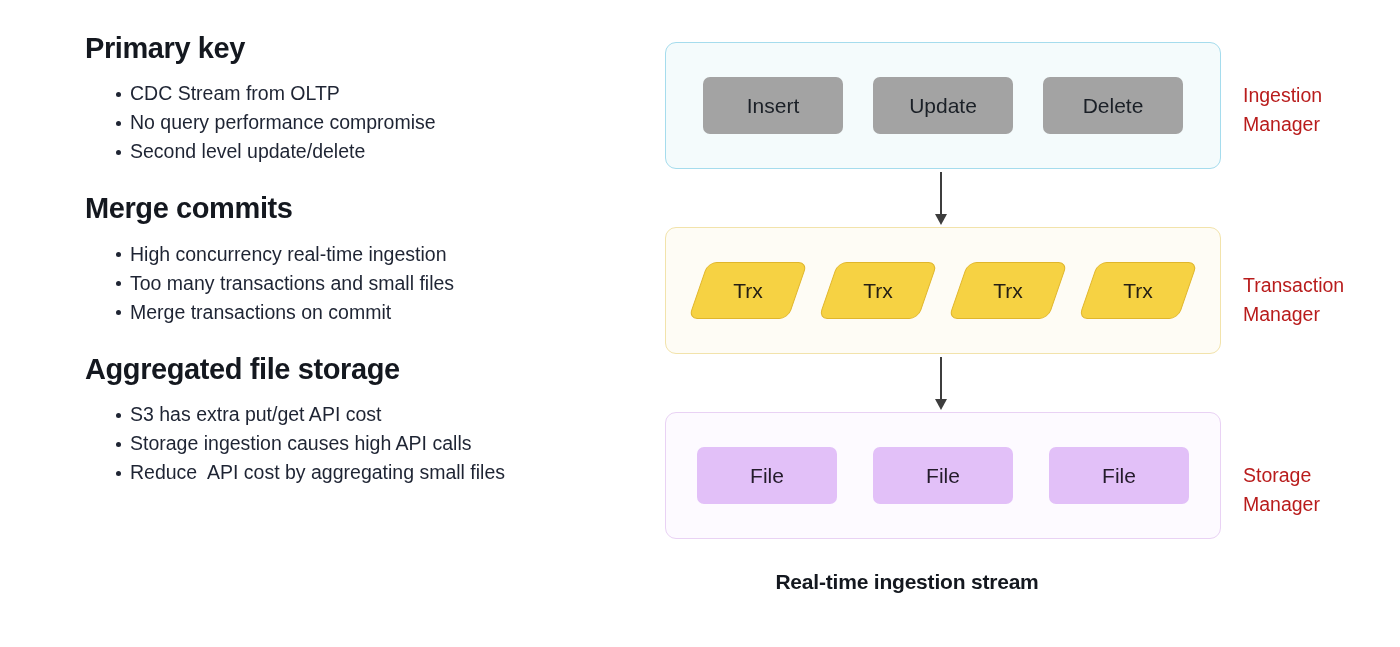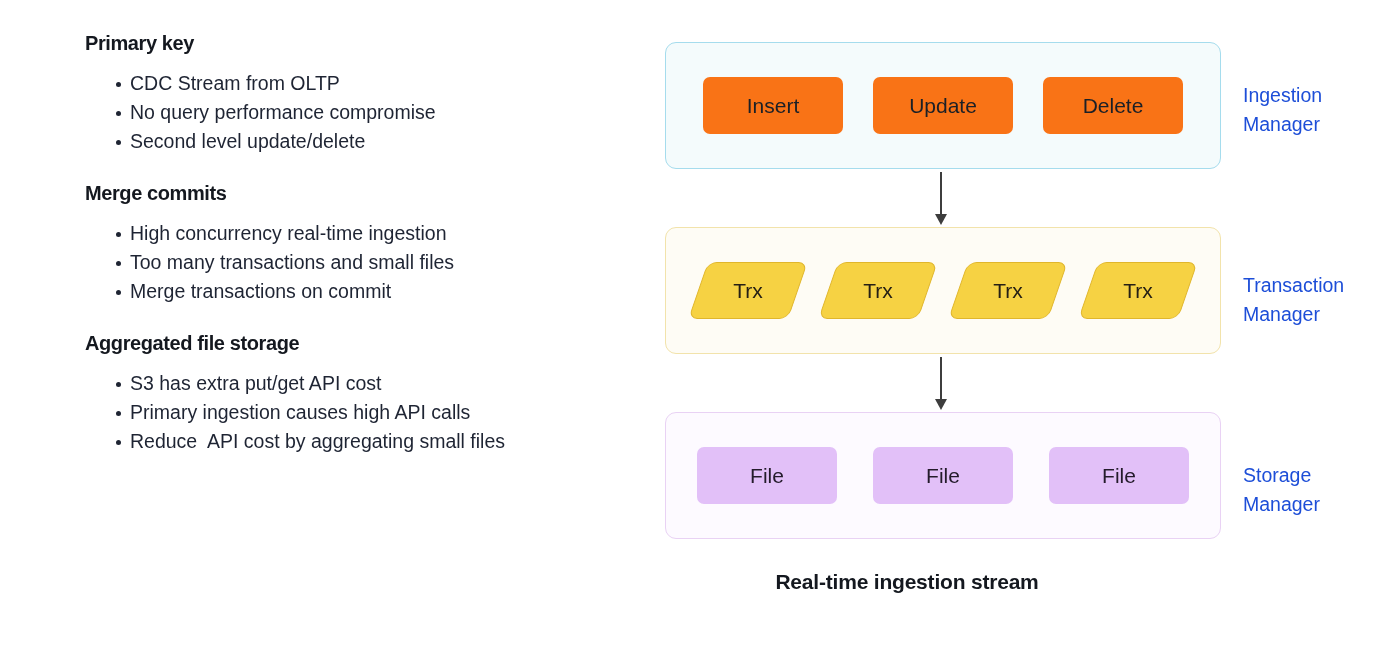--- a/index.html
+++ b/index.html
@@ -21,21 +21,21 @@
   .left-col {
     position: absolute;
     left: 85px;
     top: 32px;
     width: 540px;
   }
   .section { margin-bottom: 24px; }
   .section:last-child { margin-bottom: 0; }
 
   .section-title {
-    font-size: 20px;
+    font-size: 29px;
     font-weight: bold;
     letter-spacing: -0.4px;
     color: #14181f;
     margin: 0 0 14px 0;
     line-height: 1.15;
   }
   .section.s2 { margin-top: 26px; }
   .section.s3 { margin-top: 26px; }
 
   .bullets {
@@ -99,21 +99,21 @@
   .node {
     width: 140px;
     height: 57px;
     border-radius: 7px;
     display: flex;
     align-items: center;
     justify-content: center;
     font-size: 21px;
     color: #1b2027;
   }
-  .node.teal { background: #f97316; }
+  .node.teal { background: #a3a3a3; }
   .node.purple { background: #e2c0f8; color: #241b2b; }
 
   
   .trx-wrap {
     position: relative;
     width: 100px;
     height: 57px;
     display: flex;
     align-items: center;
     justify-content: center;
@@ -168,21 +168,21 @@
     color: #14181f;
     letter-spacing: -0.2px;
   }
 
   
   .side-label {
     position: absolute;
     left: 1243px;
     font-size: 19.5px;
     line-height: 29px;
-    color: #1d4ed8;
+    color: #b91c1c;
     white-space: pre-line;
   }
   .side-label.l1 { top: 81px; }
   .side-label.l2 { top: 271px; }
   .side-label.l3 { top: 461px; }
 </style>
 </head>
 <body>
 
 <div class="left-col">
@@ -202,21 +202,21 @@
       <li>High concurrency real-time ingestion</li>
       <li>Too many transactions and small files</li>
       <li>Merge transactions on commit</li>
     </ul>
   </div>
 
   <div class="section s3">
     <h2 class="section-title">Aggregated file storage</h2>
     <ul class="bullets">
       <li>S3 has extra put/get API cost</li>
-      <li>Primary ingestion causes high API calls</li>
+      <li>Storage ingestion causes high API calls</li>
       <li>Reduce  API cost by aggregating small files</li>
     </ul>
   </div>
 
 </div>
 
 <div class="diagram">
 
   <div class="panel ingestion">
     <div class="node teal">

